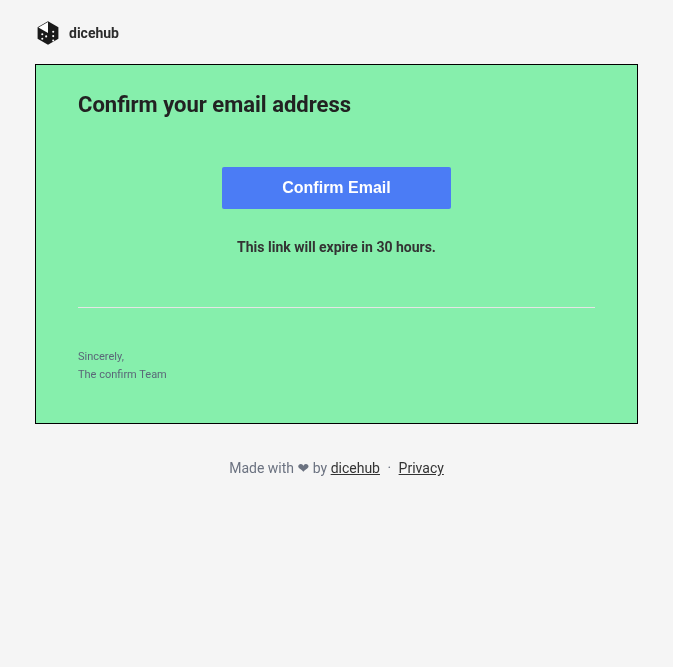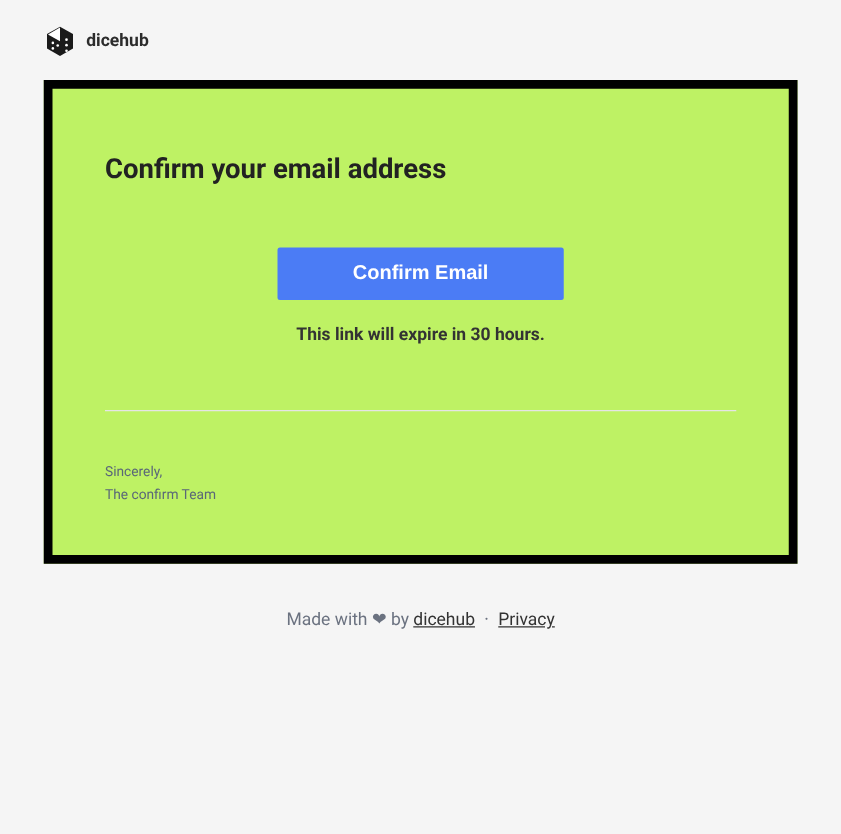--- a/index.html
+++ b/index.html
@@ -26,44 +26,44 @@
     .logo-icon {
       width: 26px;
       height: 26px;
     }
     .logo-text {
       font-size: 14px;
       font-weight: 700;
       color: #2c2c2c;
     }
     .card {
-      background: #bef264;
-      border: 7px solid #000000;
-      padding: 52px 42px 40px 42px;
+      background: #86efac;
+      border: 1px solid #000000;
+      padding: 27px 42px 40px 42px;
     }
     .card-title {
       font-size: 22px;
       font-weight: 700;
       color: #222;
       margin-bottom: 50px;
     }
     .greeting {
       font-size: 15px;
       color: #5a6778;
       margin-bottom: 28px;
     }
     .body-text {
       font-size: 15px;
       color: #5a6778;
       line-height: 1.6;
       margin-bottom: 36px;
     }
     .button-wrap {
       text-align: center;
-      margin-bottom: 20px;
+      margin-bottom: 30px;
     }
     .confirm-button {
       display: inline-block;
       background-color: #4b7cf5;
       color: #fff;
       font-size: 16px;
       font-weight: 600;
       border: none;
       padding: 12px 60px;
       cursor: pointer;

